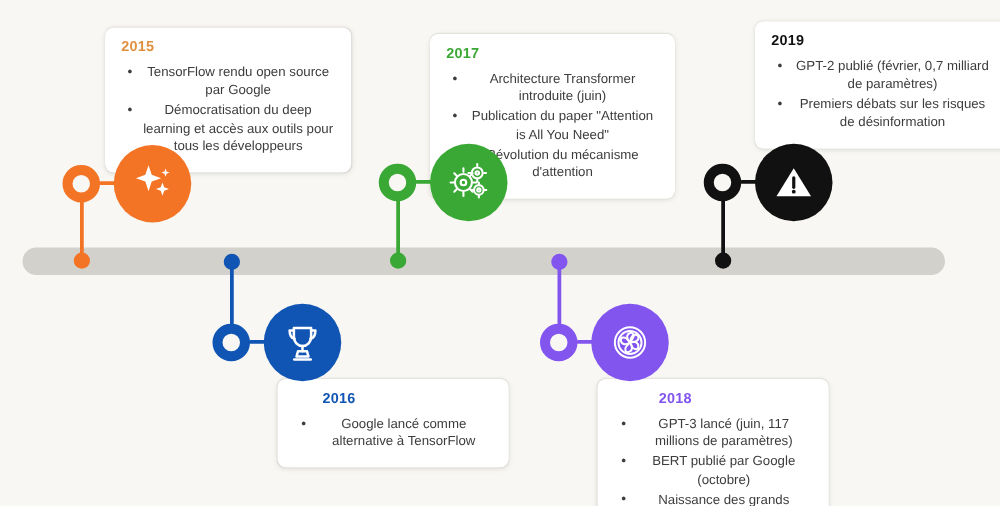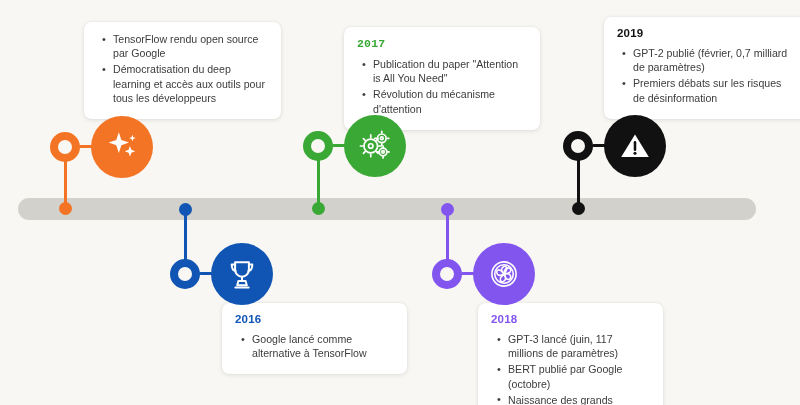--- a/index.html
+++ b/index.html
@@ -96,60 +96,62 @@
     margin: 0;
     padding: 0 0 0 16px;
     list-style: none;
   }
   .card li {
     position: relative;
     font-size: 10.6px;
     line-height: 14.2px;
     color: #3c3c3c;
     margin-bottom: 2px;
+    text-align: center;
   }
   .card li::before {
     content: "•";
     position: absolute;
     left: -11px;
     top: -0.5px;
     font-size: 11px;
     color: #3c3c3c;
   }
   .card.tight ul { padding-left: 17px; }
 </style>
 </head>
 <body>
 
 <div class="stage">
 
   <div class="spine"></div>
 
   <div class="card" style="left:84px; top:22px; width:197px;">
+    <div class="year" style="color:#e0913f;">2015</div>
     <ul>
       <li>TensorFlow rendu open source par Google</li>
       <li>Démocratisation du deep learning et accès aux outils pour tous les développeurs</li>
     </ul>
   </div>
   <div class="node">
     <div class="stem" style="left:64px; top:152px; height:56px; background:#f47425;"></div>
     <div class="spine-dot" style="left:59px; top:202px; background:#f47425;"></div>
     <div class="ring" style="left:50px; top:132px; border-color:#f47425;"></div>
     <div class="link" style="left:79px; top:145px; width:14px; background:#f47425;"></div>
     <div class="bubble" style="left:91px; top:116px; background:#f47425;">
       <svg viewBox="0 0 32 32" aria-hidden="true">
         <path d="M13 2 L15.4 9.3 L22.5 11.8 L15.4 14.3 L13 21.6 L10.6 14.3 L3.5 11.8 L10.6 9.3 Z" fill="#ffffff"></path>
         <path d="M23.5 15 L24.8 18.7 L28.4 20 L24.8 21.3 L23.5 25 L22.2 21.3 L18.6 20 L22.2 18.7 Z" fill="#ffffff"></path>
         <path d="M25.8 4.5 L26.6 6.8 L28.9 7.6 L26.6 8.4 L25.8 10.7 L25 8.4 L22.7 7.6 L25 6.8 Z" fill="#ffffff"></path>
       </svg>
     </div>
   </div>
 
   <div class="card tight" style="left:222px; top:303px; width:185px;">
-    <div class="year" style="color:#1055b4;">2016</div>
+    <div class="year" style="color:#1055b4;margin-left:23px;">2016</div>
     <ul>
       <li>Google lancé comme alternative à TensorFlow</li>
     </ul>
   </div>
   <div class="node">
     <div class="stem" style="left:184px; top:208px; height:58px; background:#1055b4;"></div>
     <div class="spine-dot" style="left:179px; top:203px; background:#1055b4;"></div>
     <div class="ring" style="left:170px; top:259px; border-color:#1055b4;"></div>
     <div class="link" style="left:199px; top:272px; width:14px; background:#1055b4;"></div>
     <div class="bubble" style="left:211px; top:243px; background:#1055b4;">
@@ -160,22 +162,23 @@
           <path d="M22.5 7 H25.7 C25.7 11 24.1 12.8 22 13.2"></path>
           <path d="M16 18.6 V22.5"></path>
           <path d="M11.5 26.6 H20.5 L19.4 22.6 H12.6 Z"></path>
           <path d="M9.8 28.8 H22.2"></path>
         </g>
       </svg>
     </div>
   </div>
 
   <div class="card" style="left:344px; top:27px; width:196px;">
-    <div class="year" style="color:#3aa835;font-family:Liberation Mono, monospace;">2017</div>
-    <ul>
+    <div class="year" style="color:#3aa835;">2017</div>
+    <ul>
+      <li>Architecture Transformer introduite (juin)</li>
       <li>Publication du paper "Attention is All You Need"</li>
       <li>Révolution du mécanisme d'attention</li>
     </ul>
   </div>
   <div class="node">
     <div class="stem" style="left:317px; top:158px; height:50px; background:#3aa835;"></div>
     <div class="spine-dot" style="left:312px; top:202px; background:#3aa835;"></div>
     <div class="ring" style="left:303px; top:131px; border-color:#3aa835;"></div>
     <div class="link" style="left:332px; top:144px; width:14px; background:#3aa835;"></div>
     <div class="bubble" style="left:344px; top:115px; background:#3aa835;">
@@ -191,21 +194,21 @@
           <path d="M22.4 3.6 V2.2 M22.4 15.4 V14 M27.6 8.8 H29 M15.8 8.8 H17.2" stroke-linecap="round"></path>
           <circle cx="23.6" cy="21.6" r="3.6"></circle>
           <circle cx="23.6" cy="21.6" r="1.2"></circle>
           <path d="M23.6 17.2 V16 M23.6 27.2 V26 M28 21.6 H29.2 M18 21.6 H19.2" stroke-linecap="round"></path>
         </g>
       </svg>
     </div>
   </div>
 
   <div class="card tight" style="left:478px; top:303px; width:185px;">
-    <div class="year" style="color:#8255ef;">2018</div>
+    <div class="year" style="color:#8255ef;margin-left:36px;">2018</div>
     <ul>
       <li>GPT-3 lancé (juin, 117 millions de paramètres)</li>
       <li>BERT publié par Google (octobre)</li>
       <li>Naissance des grands modèles de langage</li>
     </ul>
   </div>
   <div class="node">
     <div class="stem" style="left:446px; top:208px; height:58px; background:#8255ef;"></div>
     <div class="spine-dot" style="left:441px; top:203px; background:#8255ef;"></div>
     <div class="ring" style="left:432px; top:259px; border-color:#8255ef;"></div>

